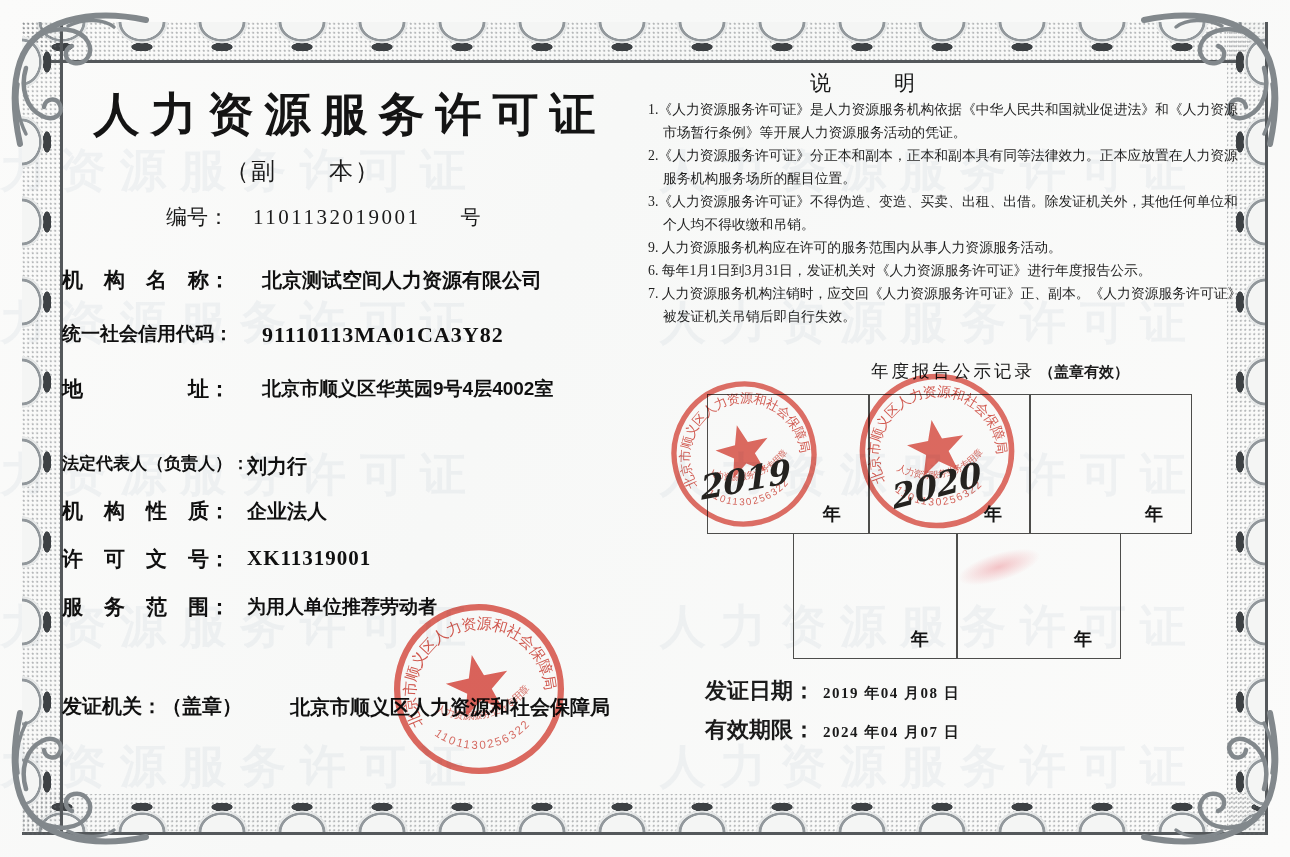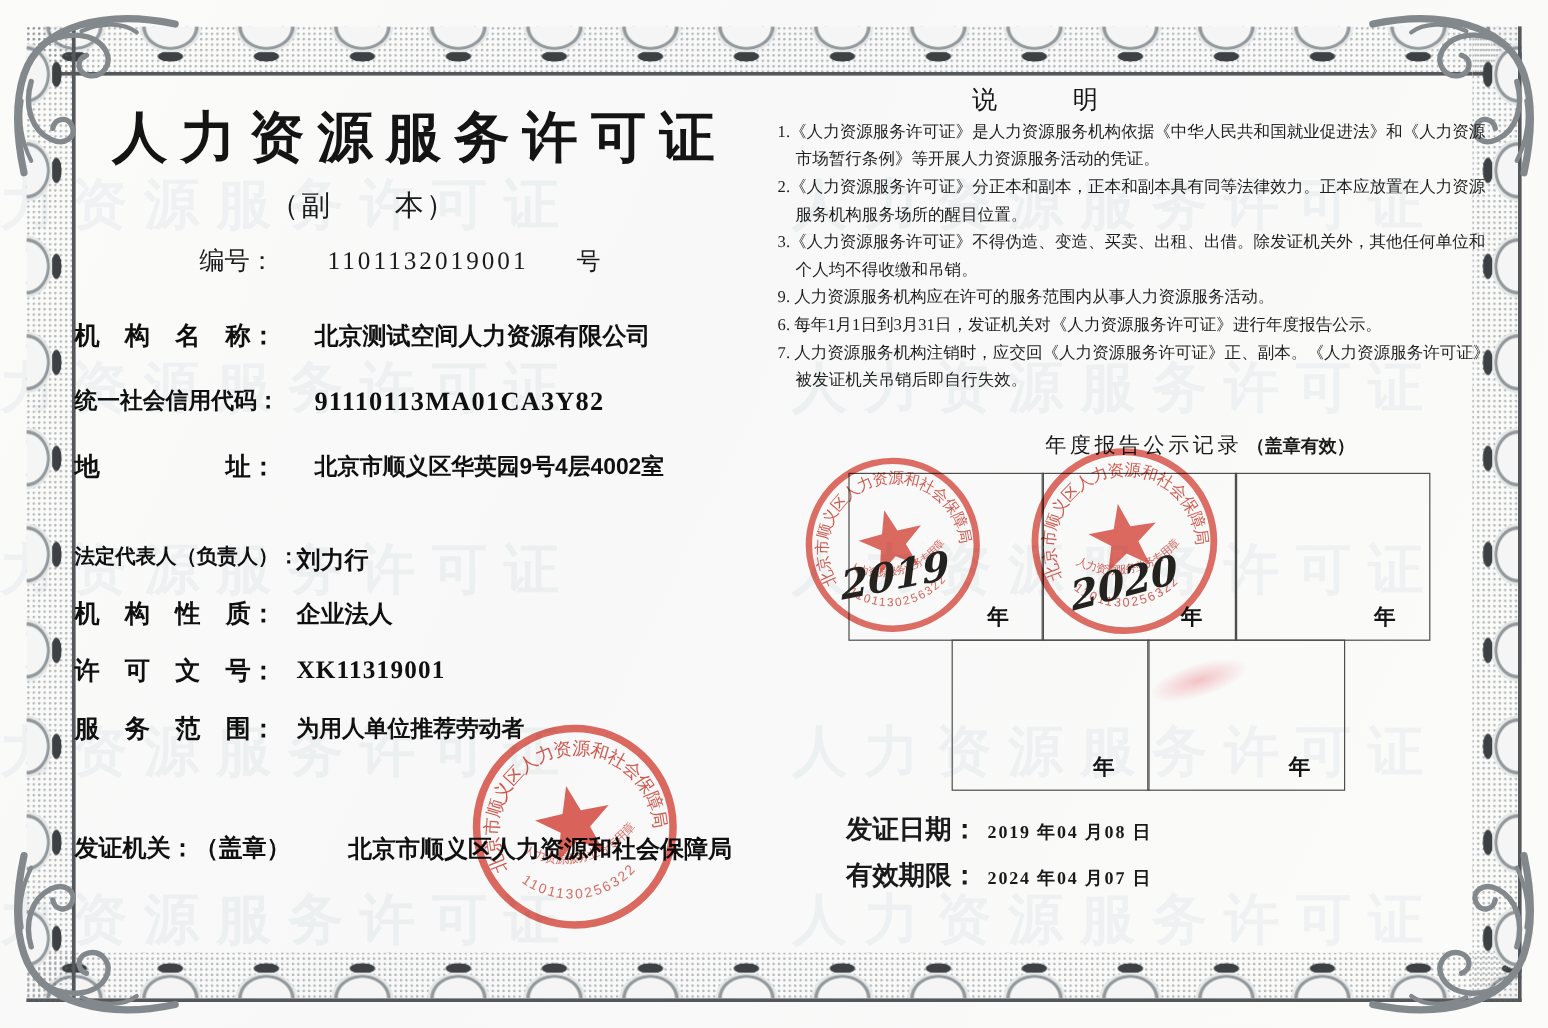--- a/index.html
+++ b/index.html
@@ -42,21 +42,21 @@
       letter-spacing:14px;color:#6e86a0;opacity:.07;}
 
   
   .title{position:absolute;left:88px;top:84px;width:524px;text-align:center;z-index:3;
          font-family:"Liberation Sans","DejaVu Sans",sans-serif;font-weight:700;
          font-size:46px;letter-spacing:11px;color:#141414;}
   .subtitle{position:absolute;left:88px;top:155px;width:430px;text-align:center;z-index:3;
          font-size:24px;letter-spacing:2px;color:#1b1b1b;}
   .serial{position:absolute;left:166px;top:203px;z-index:3;display:flex;align-items:baseline;}
   .serial .lbl{font-size:21px;}
-  .serial .val{font-size:21px;letter-spacing:2.5px;margin-left:44px;font-family:"Liberation Serif",serif;}
+  .serial .val{font-size:21px;letter-spacing:2.5px;margin-left:24px;font-family:"Liberation Serif",serif;}
   .serial .suf{font-size:20px;margin-left:40px;}
 
   .field{position:absolute;left:62px;z-index:3;white-space:nowrap;}
   .field .lbl{font-family:"Liberation Sans","DejaVu Sans",sans-serif;font-weight:600;
               font-size:21px;color:#101010;}
   .field .val{position:absolute;top:1px;font-family:"Liberation Sans","DejaVu Sans",sans-serif;
               font-weight:700;font-size:20px;color:#101010;white-space:nowrap;}
   .f0{top:266px;} .f0 .val{left:200px;}
   .f1{top:321px;} .f1 .lbl{font-size:19px;} .f1 .val{left:200px;font-family:"Liberation Serif",serif;font-size:22px;letter-spacing:1px;}
   .f2{top:375px;} .f2 .val{left:200px;font-size:19px;}

